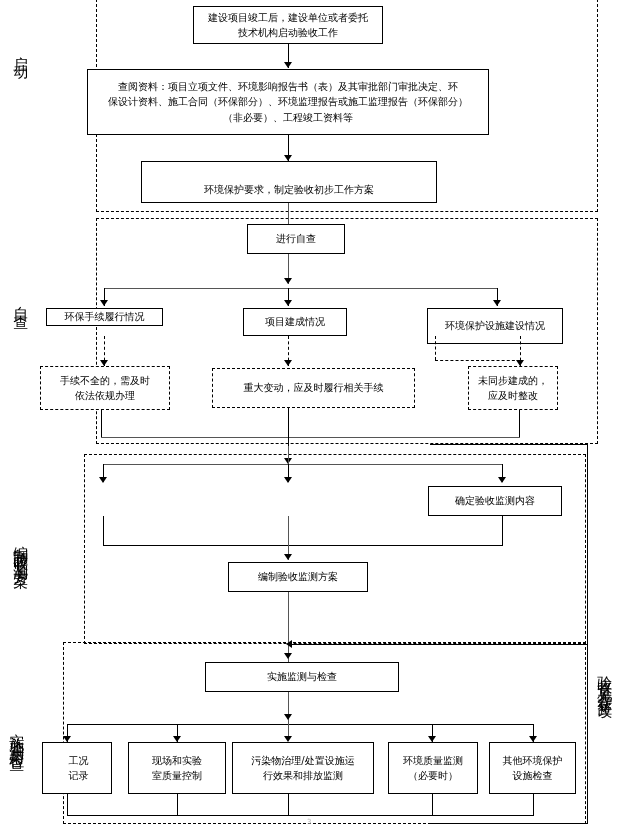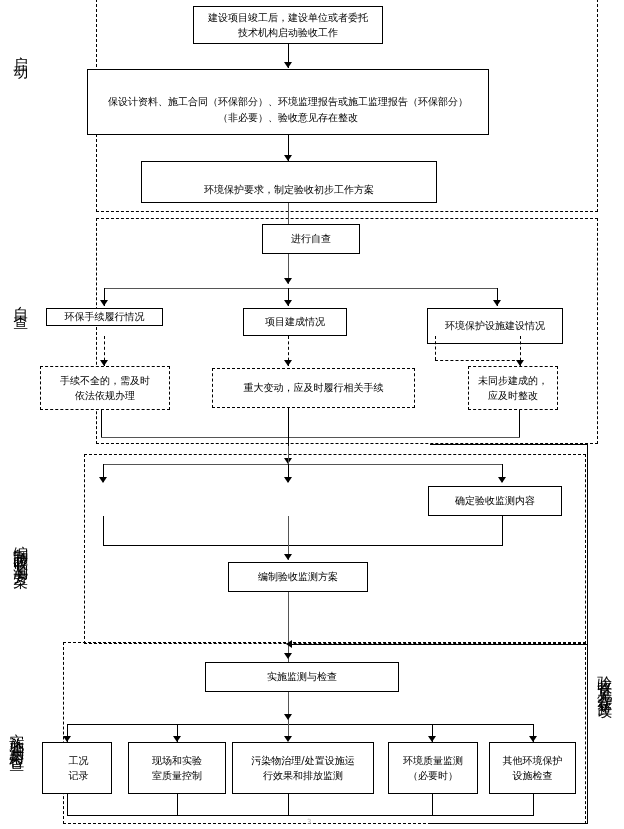--- a/index.html
+++ b/index.html
@@ -106,39 +106,39 @@
       <span>建设项目竣工后，建设单位或者委托</span><br>
       <span>技术机构启动验收工作</span>
     </span>
   </div>
 
   <div class="ln lnv" style="left:288px;top:44px;height:24px;"></div>
   <div class="arrow" style="left:284px;top:62px;"></div>
 
   <div class="box" style="left:87px;top:69px;width:402px;height:66px;">
     <span class="t">
-      <br>
+      <span>查阅资料：项目立项文件、环境影响报告书（表）及其审批部门审批决定、环</span><br>
       <span>保设计资料、施工合同（环保部分）、环境监理报告或施工监理报告（环保部分）</span><br>
-      <span>（非必要）、验收意见存在整改</span>
+      <span>（非必要）、工程竣工资料等</span>
     </span>
   </div>
 
   <div class="ln lnv" style="left:288px;top:135px;height:26px;"></div>
   <div class="arrow" style="left:284px;top:155px;"></div>
 
   <div class="box" style="left:141px;top:161px;width:296px;height:42px;">
     <span class="t">
       <br>
       <span>环境保护要求，制定验收初步工作方案</span>
     </span>
   </div>
 
   <div class="ln lnv thick" style="left:288px;top:203px;height:22px;"></div>
 
-  <div class="box" style="left:262px;top:224px;width:98px;height:30px;">进行自查</div>
+  <div class="box" style="left:247px;top:224px;width:98px;height:30px;">进行自查</div>
 
   <div class="ln lnv thick" style="left:288px;top:254px;height:30px;"></div>
   <div class="arrow" style="left:284px;top:278px;"></div>
 
   <div class="ln lnh thick" style="left:104px;top:288px;width:393px;"></div>
   <div class="ln lnv" style="left:104px;top:288px;height:18px;"></div>
   <div class="arrow" style="left:100px;top:300px;"></div>
   <div class="ln lnv" style="left:288px;top:288px;height:18px;"></div>
   <div class="arrow" style="left:284px;top:300px;"></div>
   <div class="ln lnv" style="left:497px;top:288px;height:18px;"></div>

